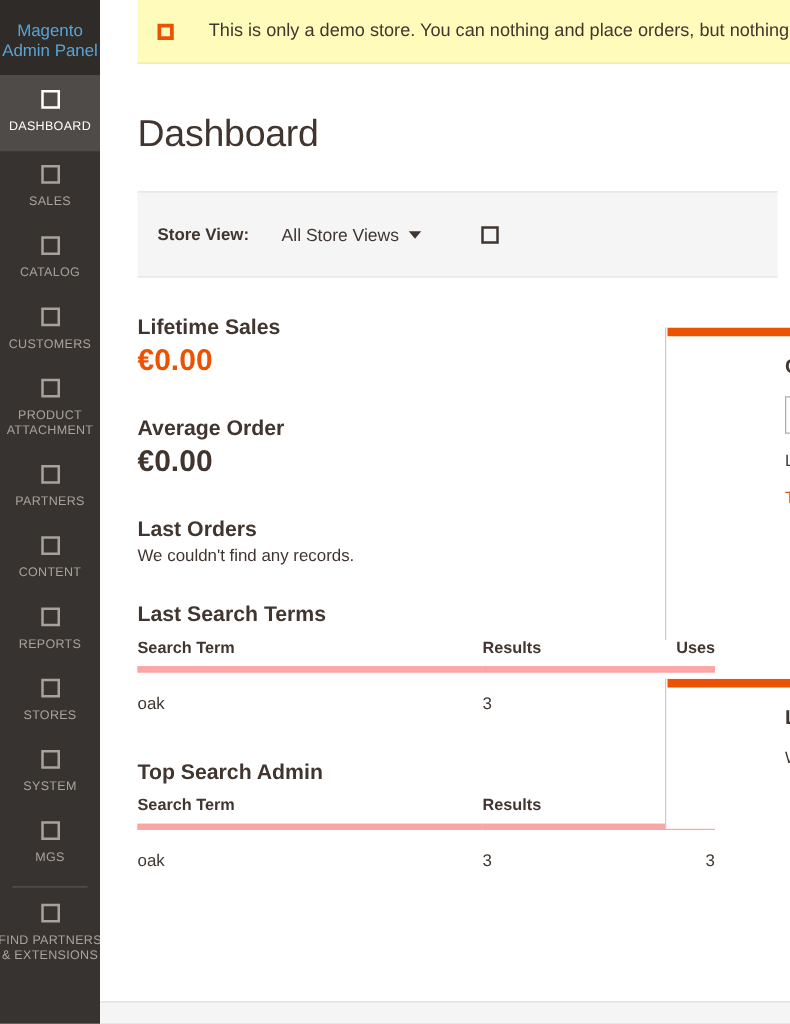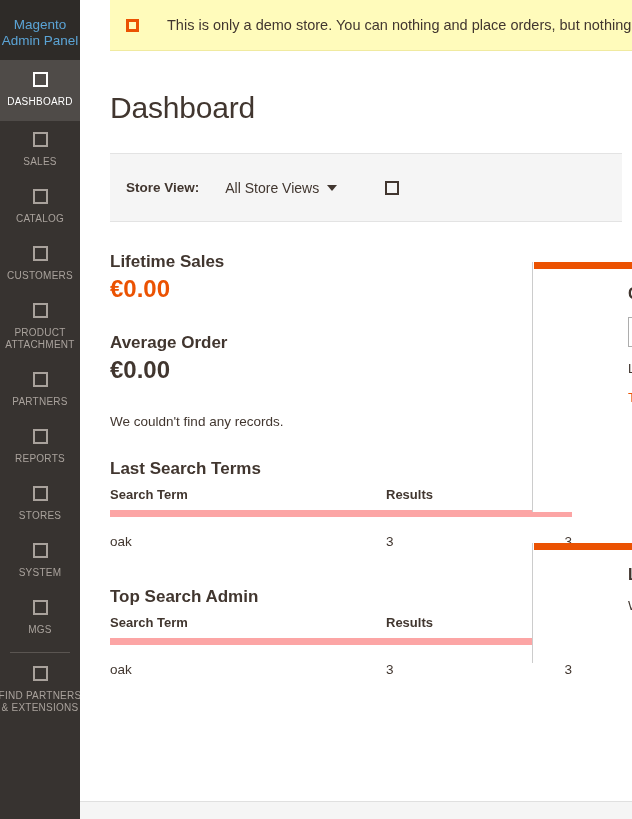--- a/index.html
+++ b/index.html
@@ -120,21 +120,21 @@
 
   .terms-section { margin: 24px 0 0 30px; width: 462px; }
   .terms-title {
     font-size: 17px; font-weight: bold; color: #41362f;
     margin-bottom: 8px;
   }
   table.terms { width: 462px; border-collapse: collapse; }
   table.terms th {
     font-size: 13px; font-weight: bold; color: #41362f;
     text-align: left; padding: 0 0 8px 0;
-    border-bottom: 7px solid #fca5a5;
+    border-bottom: 5px solid #fca5a5;
   }
   table.terms td {
     font-size: 13.5px; color: #41362f;
     padding: 17px 0 14px 0;
   }
   .col-term { width: 276px; }
   .col-results { width: 110px; }
   .col-uses { width: 76px; text-align: right; }
   table.terms th.col-uses, table.terms td.col-uses { text-align: right; }
 
@@ -204,20 +204,24 @@
     <div class="nav-item">
       <div class="nav-icon"></div>
       <div class="nav-label two-line">PRODUCT ATTACHMENT</div>
     </div>
 
     <div class="nav-item">
       <div class="nav-icon"></div>
       <div class="nav-label">PARTNERS</div>
     </div>
 
+    <div class="nav-item">
+      <div class="nav-icon"></div>
+      <div class="nav-label">CONTENT</div>
+    </div>
 
     <div class="nav-item">
       <div class="nav-icon"></div>
       <div class="nav-label">REPORTS</div>
     </div>
 
     <div class="nav-item">
       <div class="nav-icon"></div>
       <div class="nav-label">STORES</div>
     </div>
@@ -264,20 +268,21 @@
         <div class="stat-title">Lifetime Sales</div>
         <div class="stat-value accent">€0.00</div>
       </div>
 
       <div class="stat-block">
         <div class="stat-title">Average Order</div>
         <div class="stat-value dark">€0.00</div>
       </div>
 
       <div class="stat-block">
+        <div class="stat-title">Last Orders</div>
         <div class="stat-note">We couldn't find any records.</div>
       </div>
 
     </div>
 
     <div class="terms-section">
       <div class="terms-title">Last Search Terms</div>
       <table class="terms">
         <thead>
           <tr>

